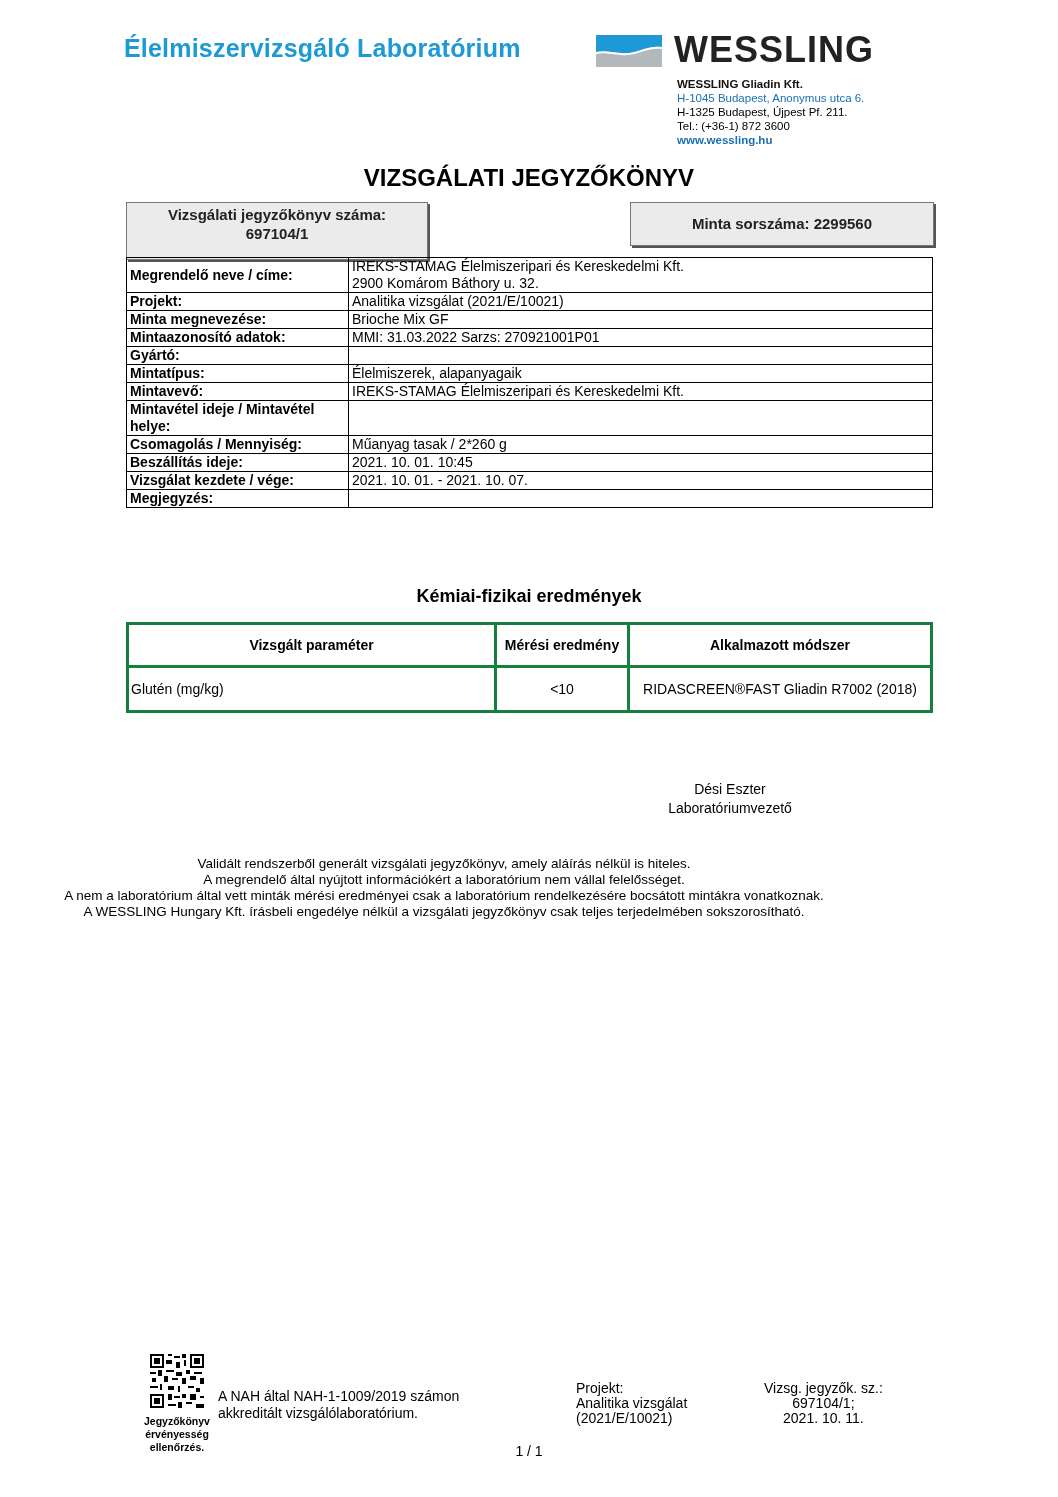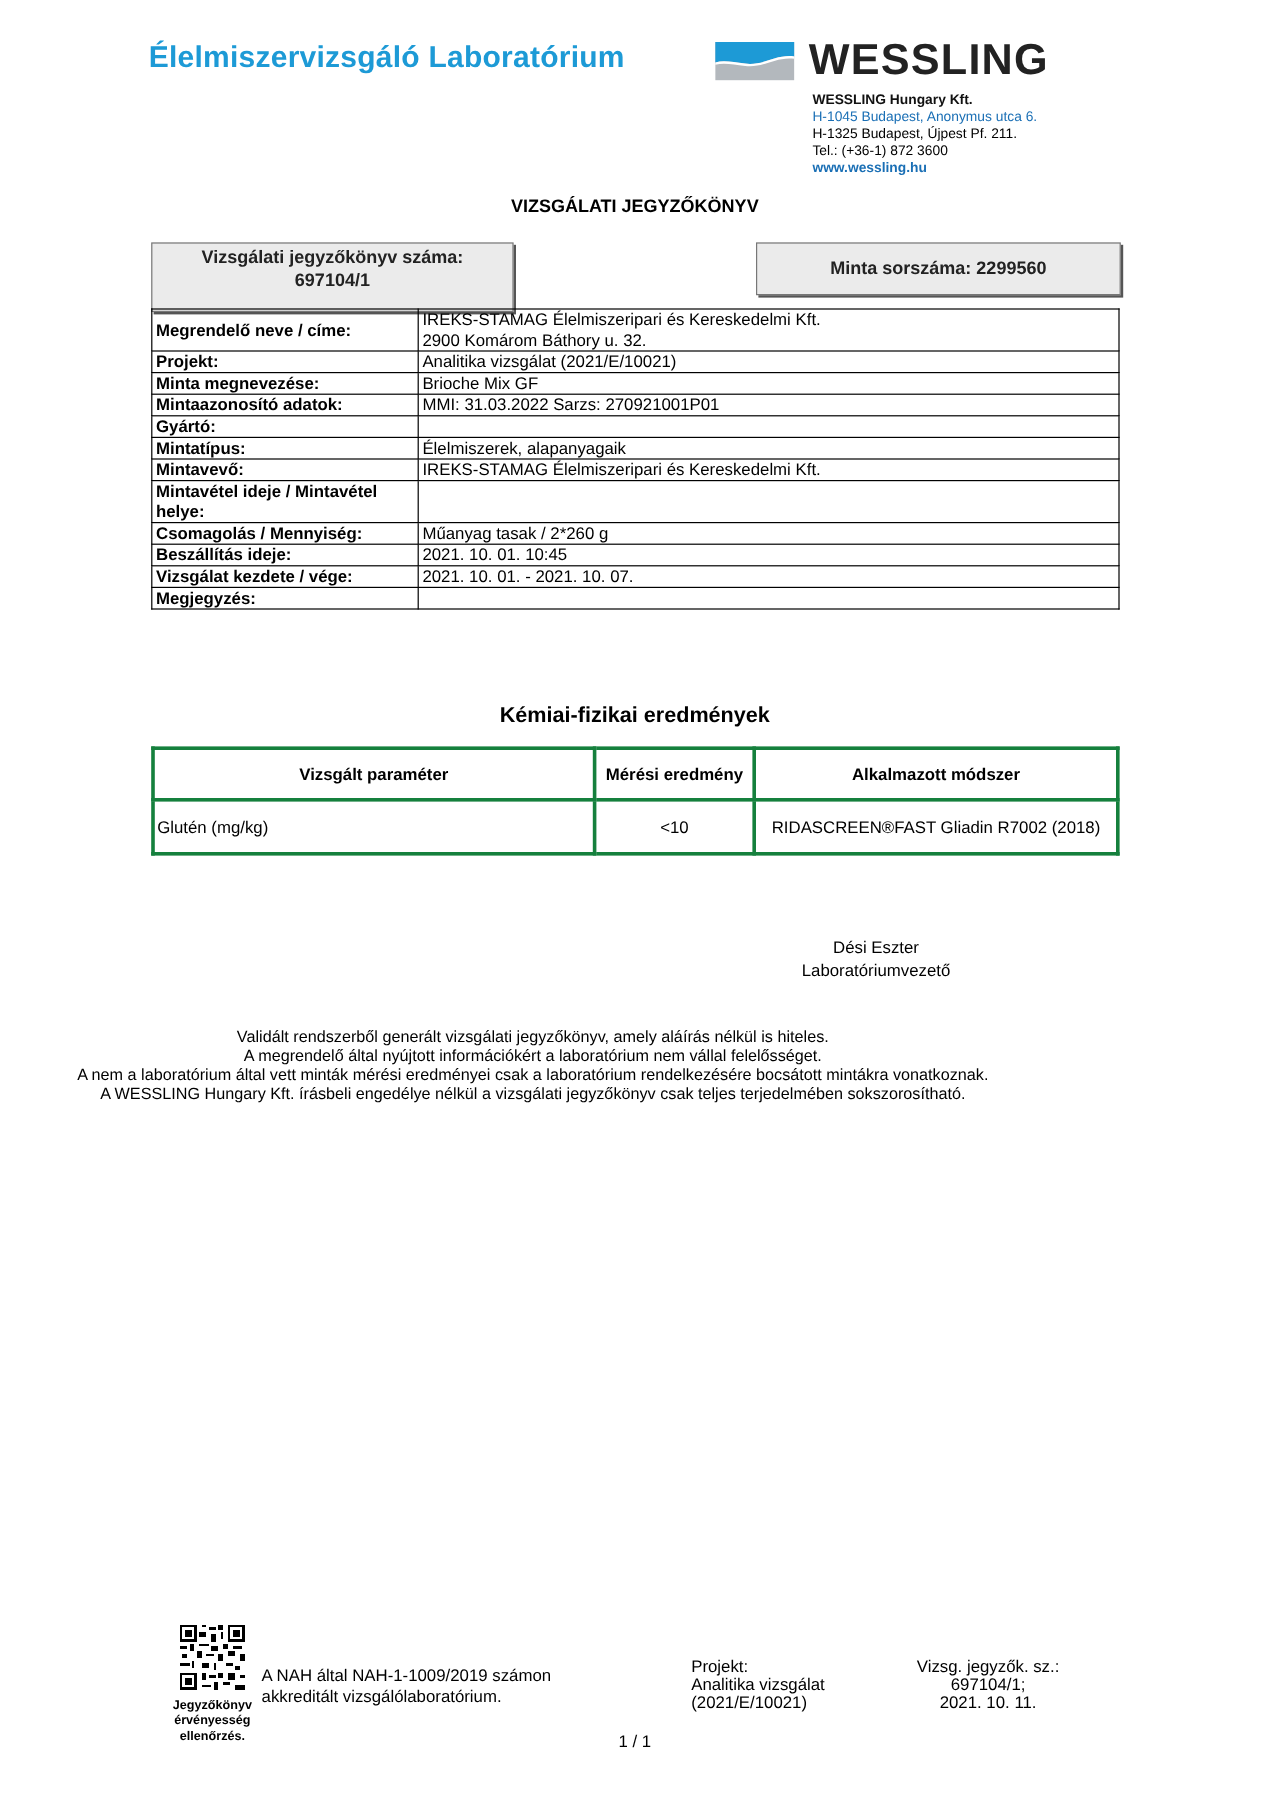--- a/index.html
+++ b/index.html
@@ -7,21 +7,21 @@
          font-family:"Liberation Sans", sans-serif; color:#000; }
   .abs { position:absolute; }
   #lab-title { left:124px; top:34px; font-size:25px; font-weight:bold; color:#1d9ad6; letter-spacing:0.2px; }
   #logo { left:596px; top:33px; width:300px; height:36px; }
   #logo-wave { position:absolute; left:0; top:2px; width:66px; height:32px; }
   #logo-text { position:absolute; left:78px; top:-4px; font-size:36px; font-weight:bold; color:#222; letter-spacing:1px; }
   #company { left:677px; top:77px; font-size:11.5px; line-height:14px; }
   #company .name { font-weight:bold; color:#111; }
   #company .blue { color:#1a6fb5; }
   #company .web { color:#1a6fb5; font-weight:bold; }
-  #doc-title { left:0; width:1058px; top:164px; text-align:center; font-size:15px; font-weight:bold; }
+  #doc-title { left:0; width:1058px; top:164px; text-align:center; font-size:24px; font-weight:bold; }
   .graybox { background:#ebebeb; border:1px solid #777; box-shadow:2px 2px 0 #555; text-align:center; font-weight:bold; font-size:15px; color:#222; }
   #box-report { left:126px; top:202px; width:302px; height:58px; line-height:19px; padding-top:2px; box-sizing:border-box; }
   #box-sample { left:630px; top:202px; width:302px; height:42px; line-height:42px; }
   table { border-collapse:collapse; }
   #info-table { position:absolute; left:126px; top:257px; width:807px; font-size:14px;border-radius:23px; }
   #info-table td { border:1px solid #000; padding:0 3px; vertical-align:top; line-height:17px; }
   #info-table td.lbl { width:215px; font-weight:bold; }
   #sec-title { left:0; width:1058px; top:586px; text-align:center; font-size:18px; font-weight:bold; }
   #res-table { position:absolute; left:126px; top:622px; width:807px; font-size:14px; border:2px solid #000; }
   #res-table th, #res-table td { border:3px solid #15803d; line-height:17px; }
@@ -48,21 +48,21 @@
 <div id="logo" class="abs">
   <svg id="logo-wave" viewBox="0 0 66 32">
     <rect x="0" y="0" width="66" height="32" fill="#b3b8bd"></rect>
     <path d="M0 0 H66 V12 C50 10 40 20 25 18 C15 17 8 15 0 17 Z" fill="#1d9ad6"></path>
     <path d="M0 17 C8 15 15 17 25 18 C40 20 50 10 66 12 V14 C50 12 40 22 25 20 C15 19 8 17 0 19 Z" fill="#fff"></path>
   </svg>
   <div id="logo-text">WESSLING</div>
 </div>
 
 <div id="company" class="abs">
-  <div class="name">WESSLING Hungary Kft.</div>
+  <div class="name">WESSLING Gliadin Kft.</div>
   <div class="blue">H-1045 Budapest, Anonymus utca 6.</div>
   <div>H-1325 Budapest, Újpest Pf. 211.</div>
   <div>Tel.: (+36-1) 872 3600</div>
   <div class="web">www.wessling.hu</div>
 </div>
 
 <div id="doc-title" class="abs">VIZSGÁLATI JEGYZŐKÖNYV</div>
 
 <div id="box-report" class="abs graybox">
   <div>Vizsgálati jegyzőkönyv száma:</div>

